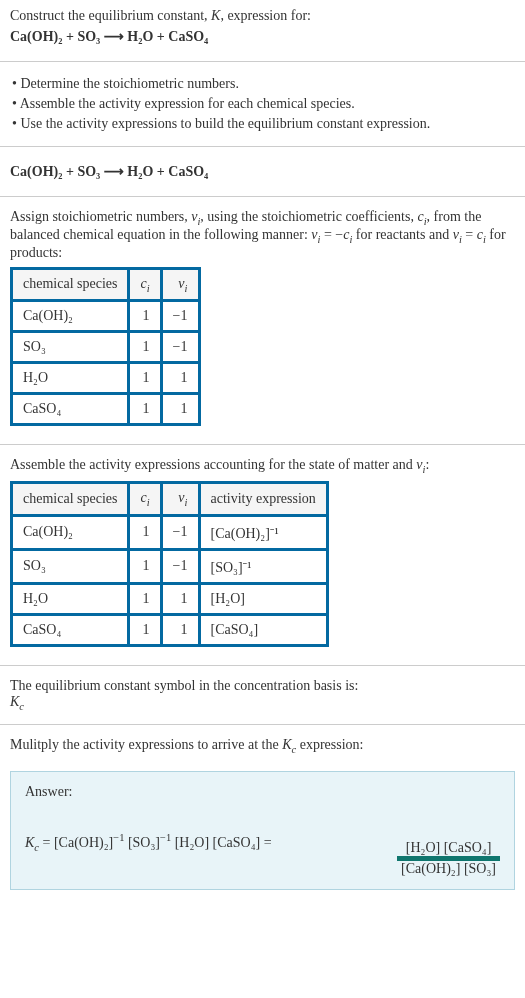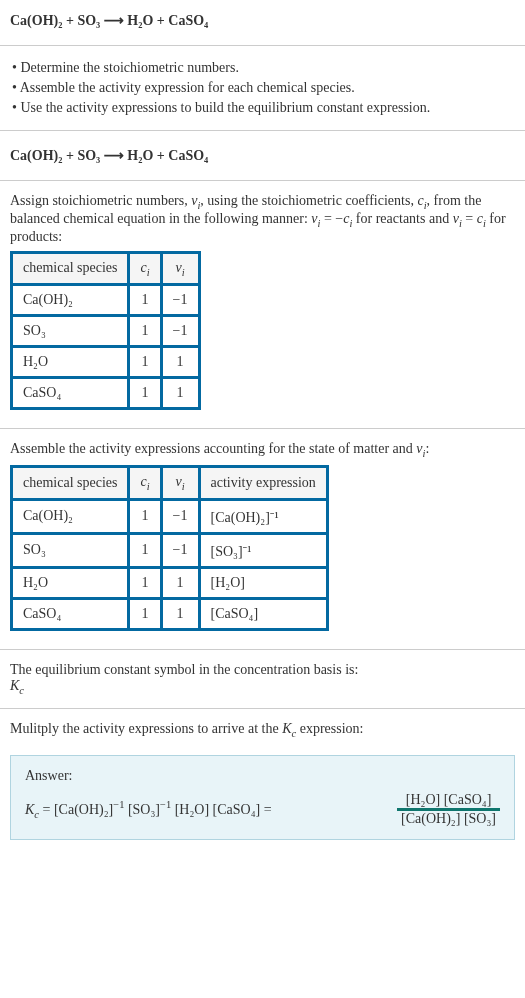--- a/index.html
+++ b/index.html
@@ -8,31 +8,34 @@
     .divider { border-bottom: 1px solid #ccc; margin: 4px 0; }
     .equation { font-family: Georgia, serif; padding: 4px 0; font-weight: bold; }
     .sub { vertical-align: sub; font-size: 0.75em; }
     .sup { vertical-align: super; font-size: 0.75em; }
     .italic { font-style: italic; }
     .bullet-list { padding-left: 2px; }
     .bullet-item { padding: 2px 0; }
     table { border-collapse: collapse; margin: 6px 0; }
     td, th { border: 3px solid #0369a1; padding: 6px 10px; text-align: left; font-weight: normal; }
     th { background: #f5f5f5; }
-    td.center, th.center { text-align: center; }
+    td.center, th.center { text-align: right; }
     .answer-box { background: #e8f4f8; border: 1px solid #b0d4e0; border-radius: 0; padding: 12px 14px; margin: 8px 10px; }
     .fraction { display: inline-block; vertical-align: middle; text-align: center; }
-    .fraction .num { display: block; border-bottom: 3px solid #0f766e; padding: 0 4px; }
+    .fraction .num { display: block; border-bottom: 5px solid #0f766e; padding: 0 4px; margin-top: 32px; }
     .fraction .den { display: block; padding: 0 4px; }
     .kc-expr { display: flex; align-items: center; justify-content: space-between; padding-top: 8px; }
   </style>
 </head>
 <body>
 
 <div class="section">
+  <div>
+    <span>Construct the equilibrium constant, <span class="italic">K</span>, expression for:</span>
+  </div>
   <div class="equation">Ca(OH)₂ + SO₃  ⟶  H₂O + CaSO₄</div>
 </div>
 
 <div class="divider"></div>
 
 <div class="section">
   <div class="bullet-list">
     <div class="bullet-item">• Determine the stoichiometric numbers.</div>
     <div class="bullet-item">• Assemble the activity expression for each chemical species.</div>
     <div class="bullet-item">• Use the activity expressions to build the equilibrium constant expression.</div>

